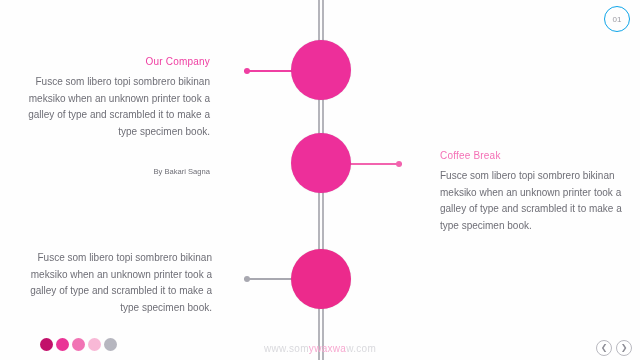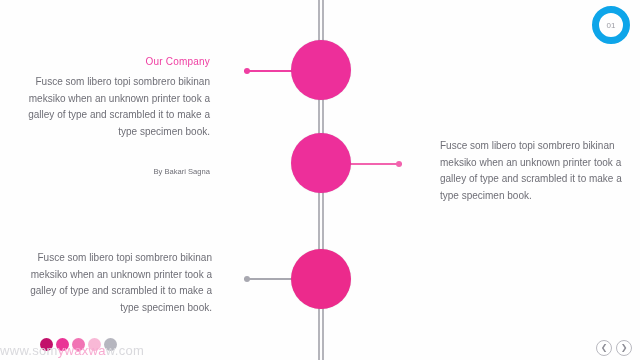--- a/index.html
+++ b/index.html
@@ -84,34 +84,34 @@
   
   .swatches{
     position:absolute;left:40px;top:338px;
     display:flex;gap:3px;z-index:5;
   }
   .sw{width:13px;height:13px;border-radius:50%;}
 
   
   .watermark{
     position:absolute;left:0;right:0;top:343px;
-    text-align:left;
-    font-size:13px;
+    text-align:center;
+    font-size:10px;
     letter-spacing:.3px;
     color:#d9d9dd;
     z-index:5;
     white-space:nowrap;
   }
   .watermark .hi{color:#f7a9d0;}
 
   
   .badge{
     position:absolute;right:10px;top:6px;
     width:24px;height:24px;border-radius:50%;
-    border:7px solid #0ea5e9;
+    border:1px solid #0ea5e9;
     display:flex;align-items:center;justify-content:center;
     font-size:8px;color:#9b9ba3;
     z-index:6;
   }
 
   
   .nav{
     position:absolute;right:8px;top:340px;
     display:flex;gap:4px;z-index:6;
   }
@@ -150,20 +150,21 @@
   <div class="node node-2"></div>
   <div class="node node-3"></div>
 
   <div class="block b1 right-align">
     <h2>Our Company</h2>
     <p>Fusce som libero topi sombrero bikinan meksiko when an unknown printer took a galley of type and scrambled it to make a type specimen book.</p>
     <div class="author">By Bakari Sagna</div>
   </div>
 
   <div class="block b2 left-align">
+    <h2>Coffee Break</h2>
     <p>Fusce som libero topi sombrero bikinan meksiko when an unknown printer took a galley of type and scrambled it to make a type specimen book.</p>
   </div>
 
   <div class="block b3 right-align">
     <p>Fusce som libero topi sombrero bikinan meksiko when an unknown printer took a galley of type and scrambled it to make a type specimen book.</p>
   </div>
 
   <div class="swatches">
     <div class="sw" style="background: rgb(194, 16, 106);"></div>
     <div class="sw" style="background: rgb(234, 52, 150);"></div>

